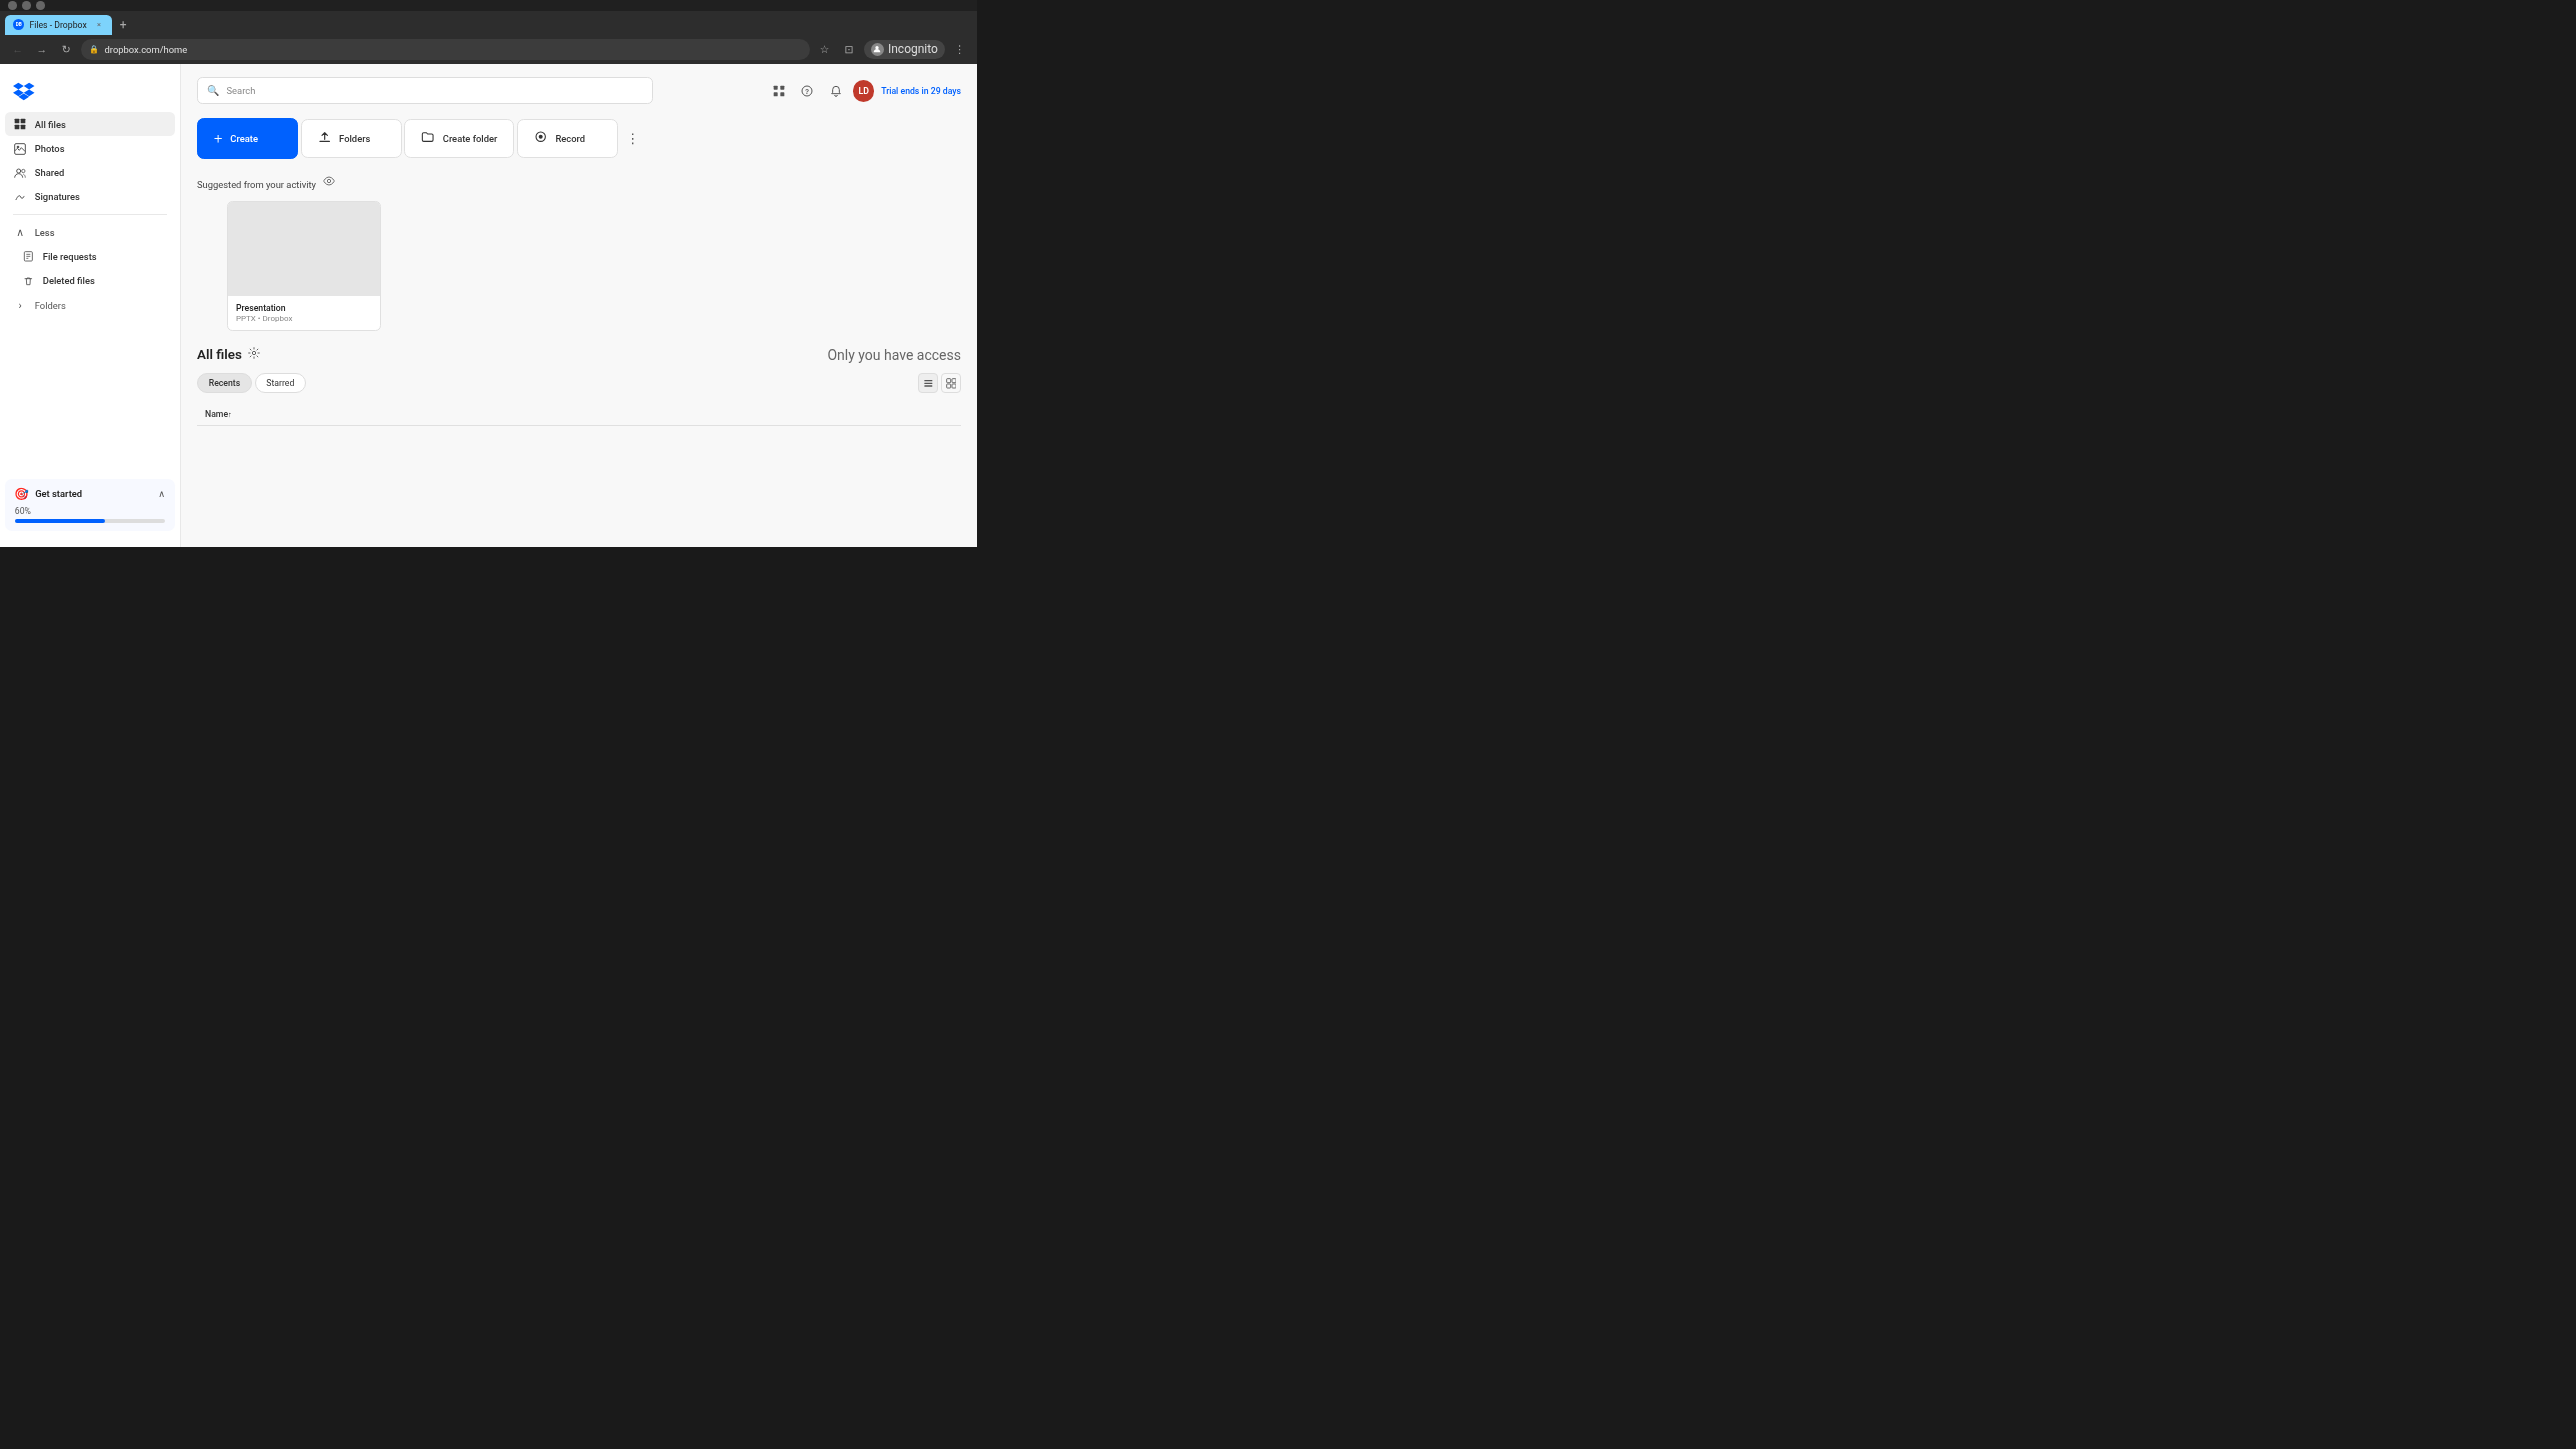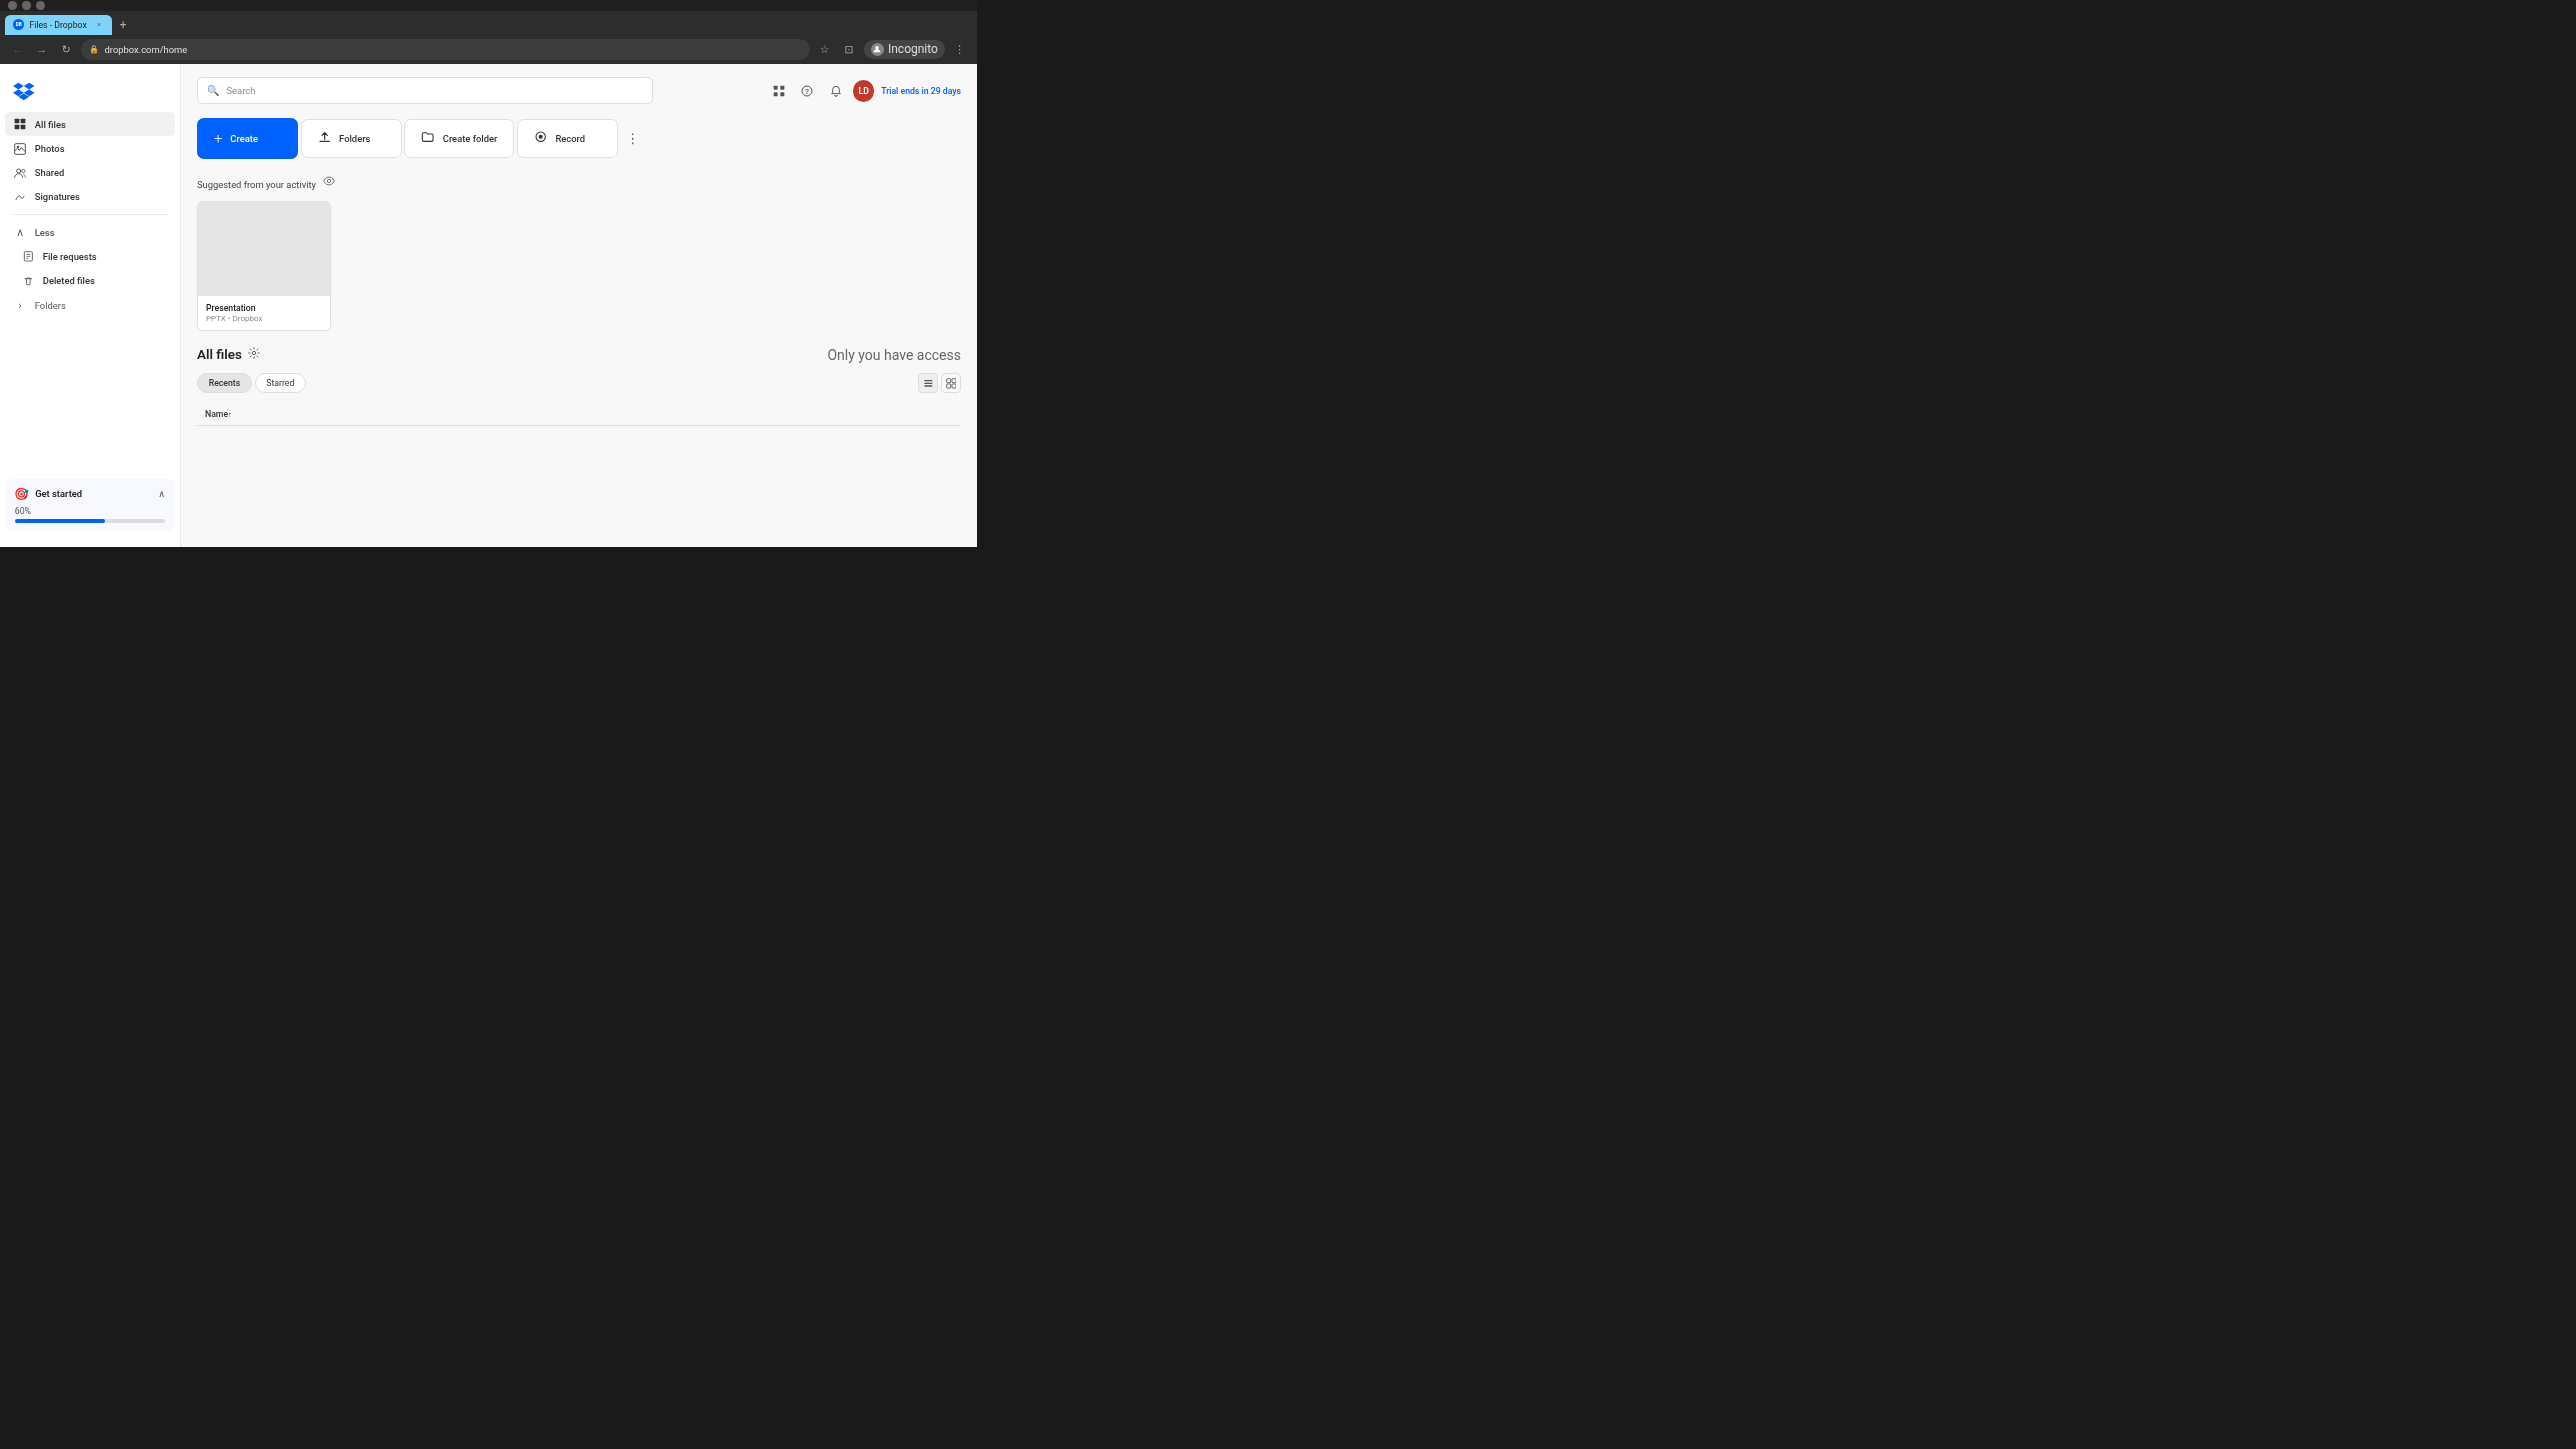--- a/index.html
+++ b/index.html
@@ -334,26 +334,27 @@
     .suggested-header {
       display: flex; align-items: flex-end; gap: 6.7px;
       margin-bottom: 10.7px;
     }
     .suggested-title {
       font-size: 9.4px; color: #444; font-weight: 400;
     }
     .eye-icon { color: #666; font-size: 10.7px; cursor: pointer; }
 
     .file-card {
-      width: 134px;
+      width: 154px;
       background: #fff;
       border: 0.7px solid #e0e0e0;
       border-radius: 5.4px;
       overflow: hidden;
       cursor: pointer;
+      margin-left: 30px;
     }
     .file-card-preview {
       height: 94px;
       background: #e8e8e8;
       display: flex; align-items: center; justify-content: center;
       position: relative;
     }
     .file-card-inner-preview {
       width: 74px; height: 54px;
       background: #f5f5f5;

